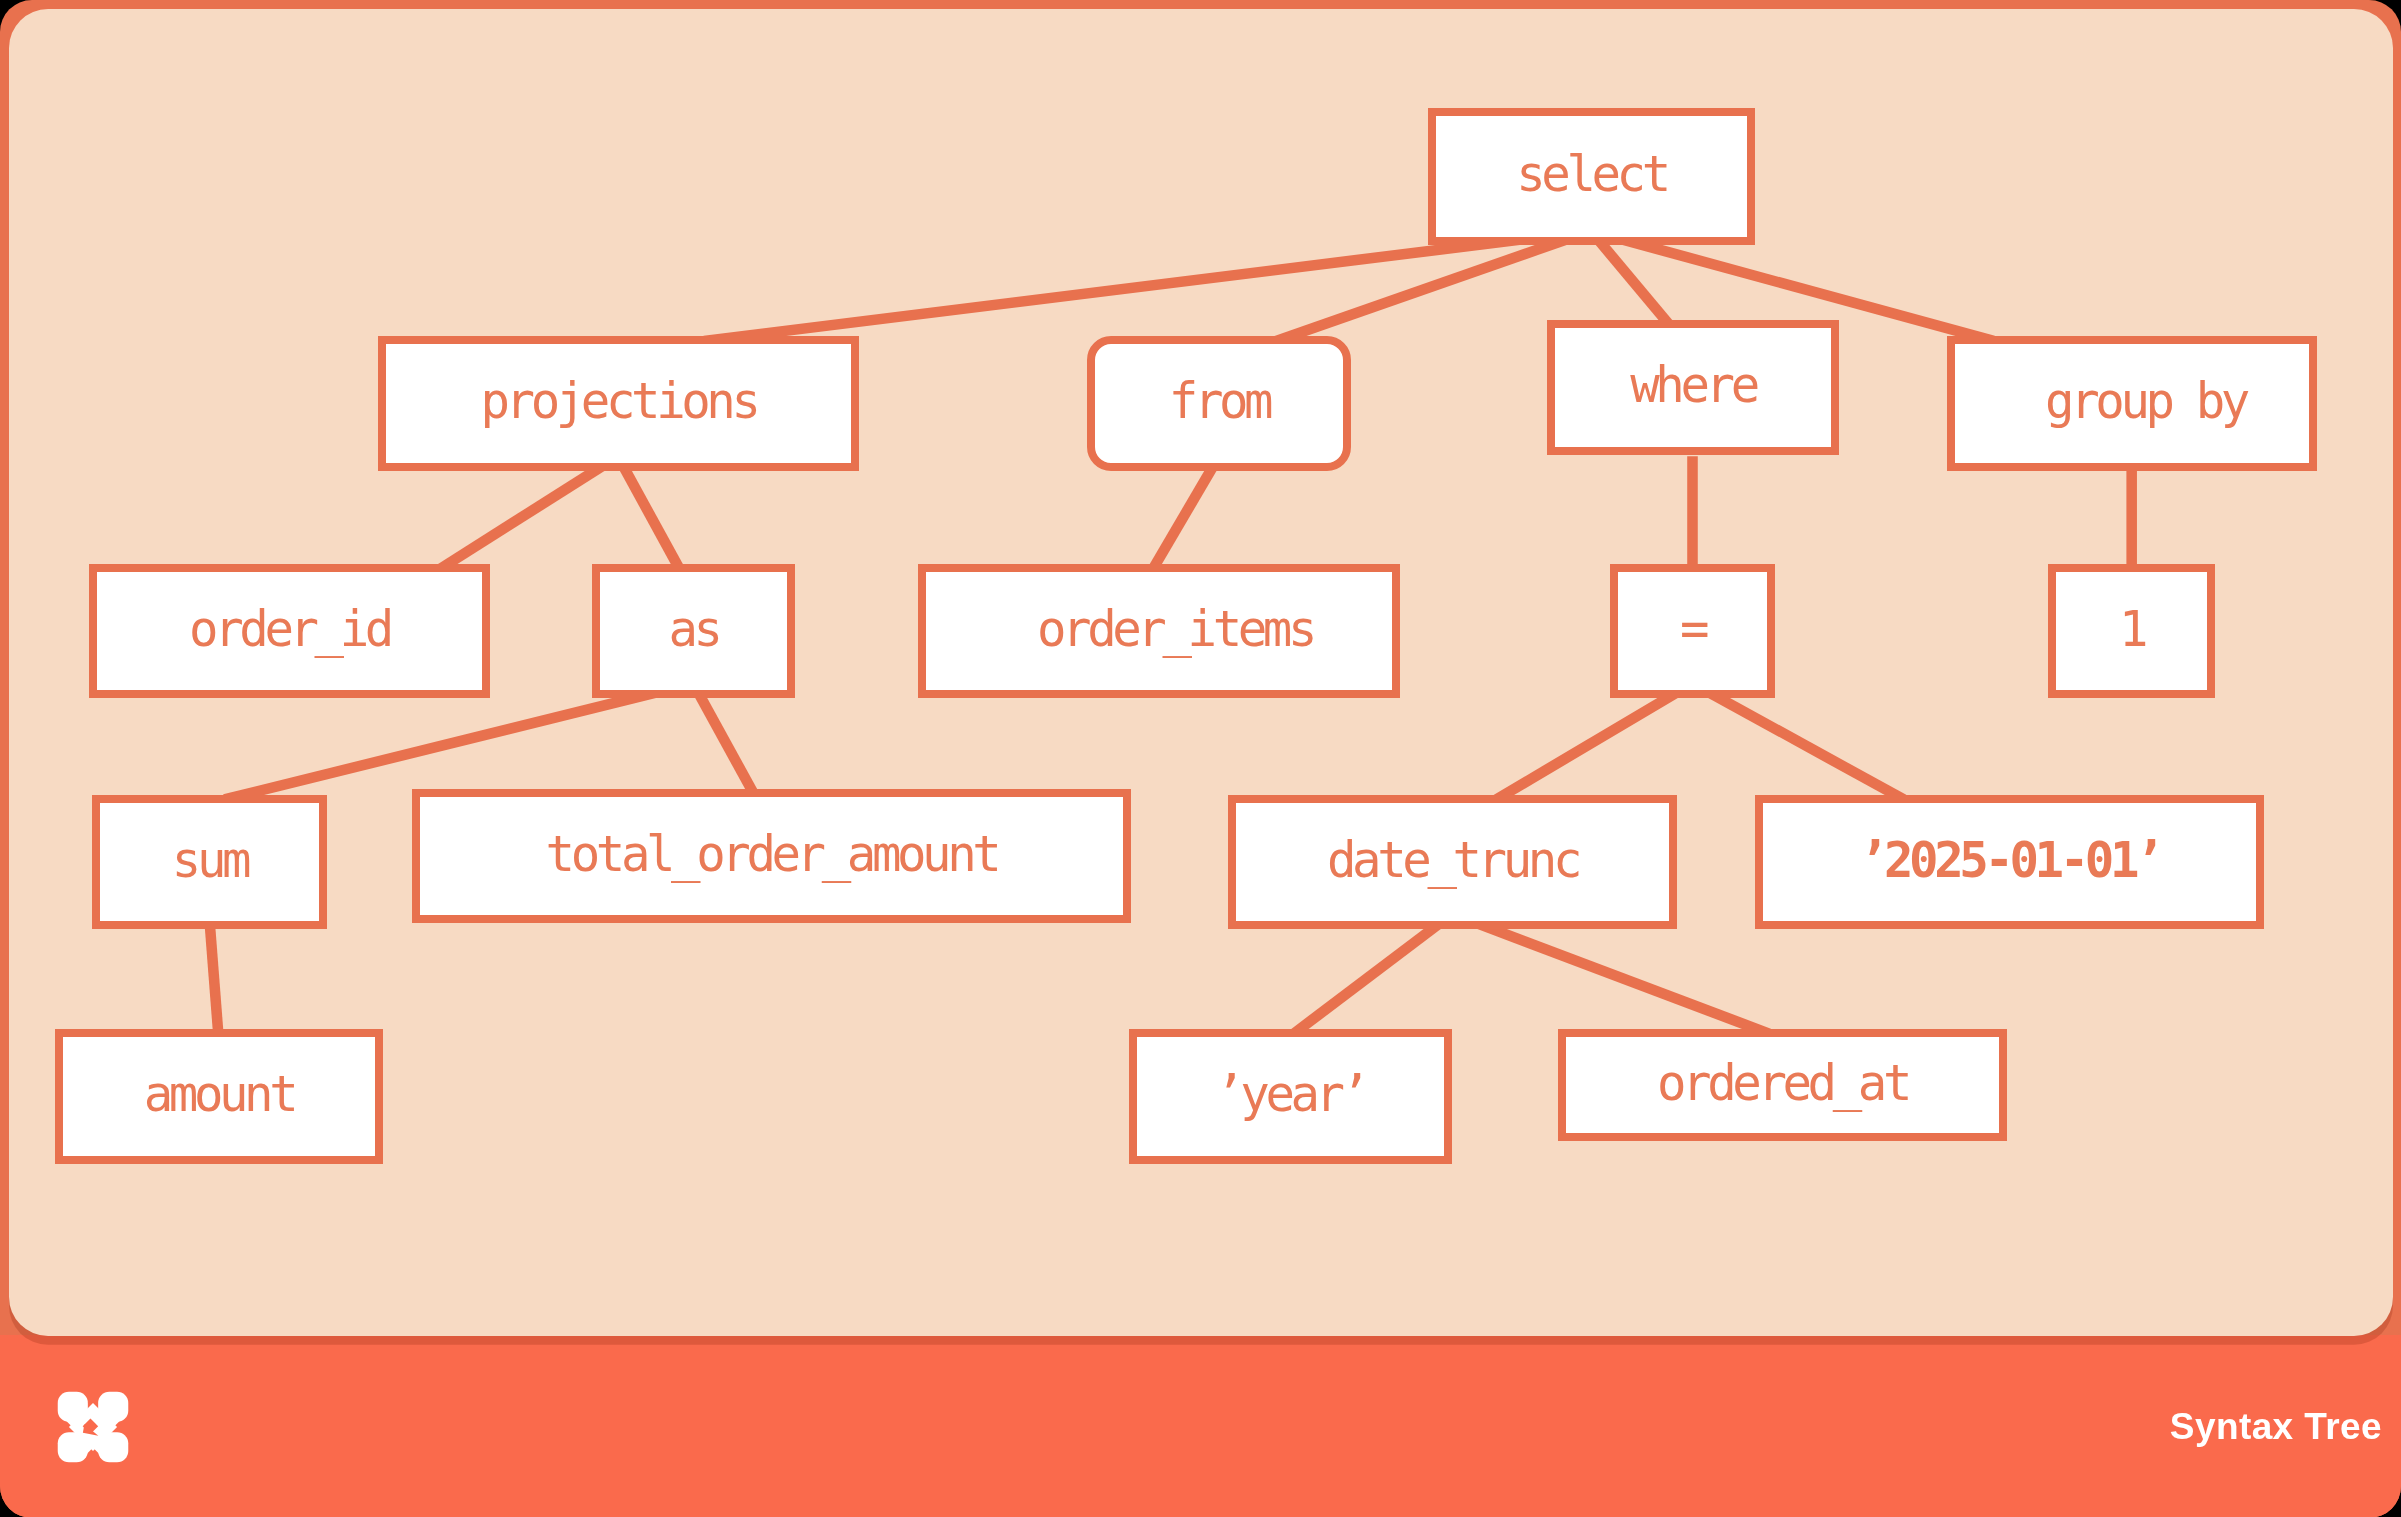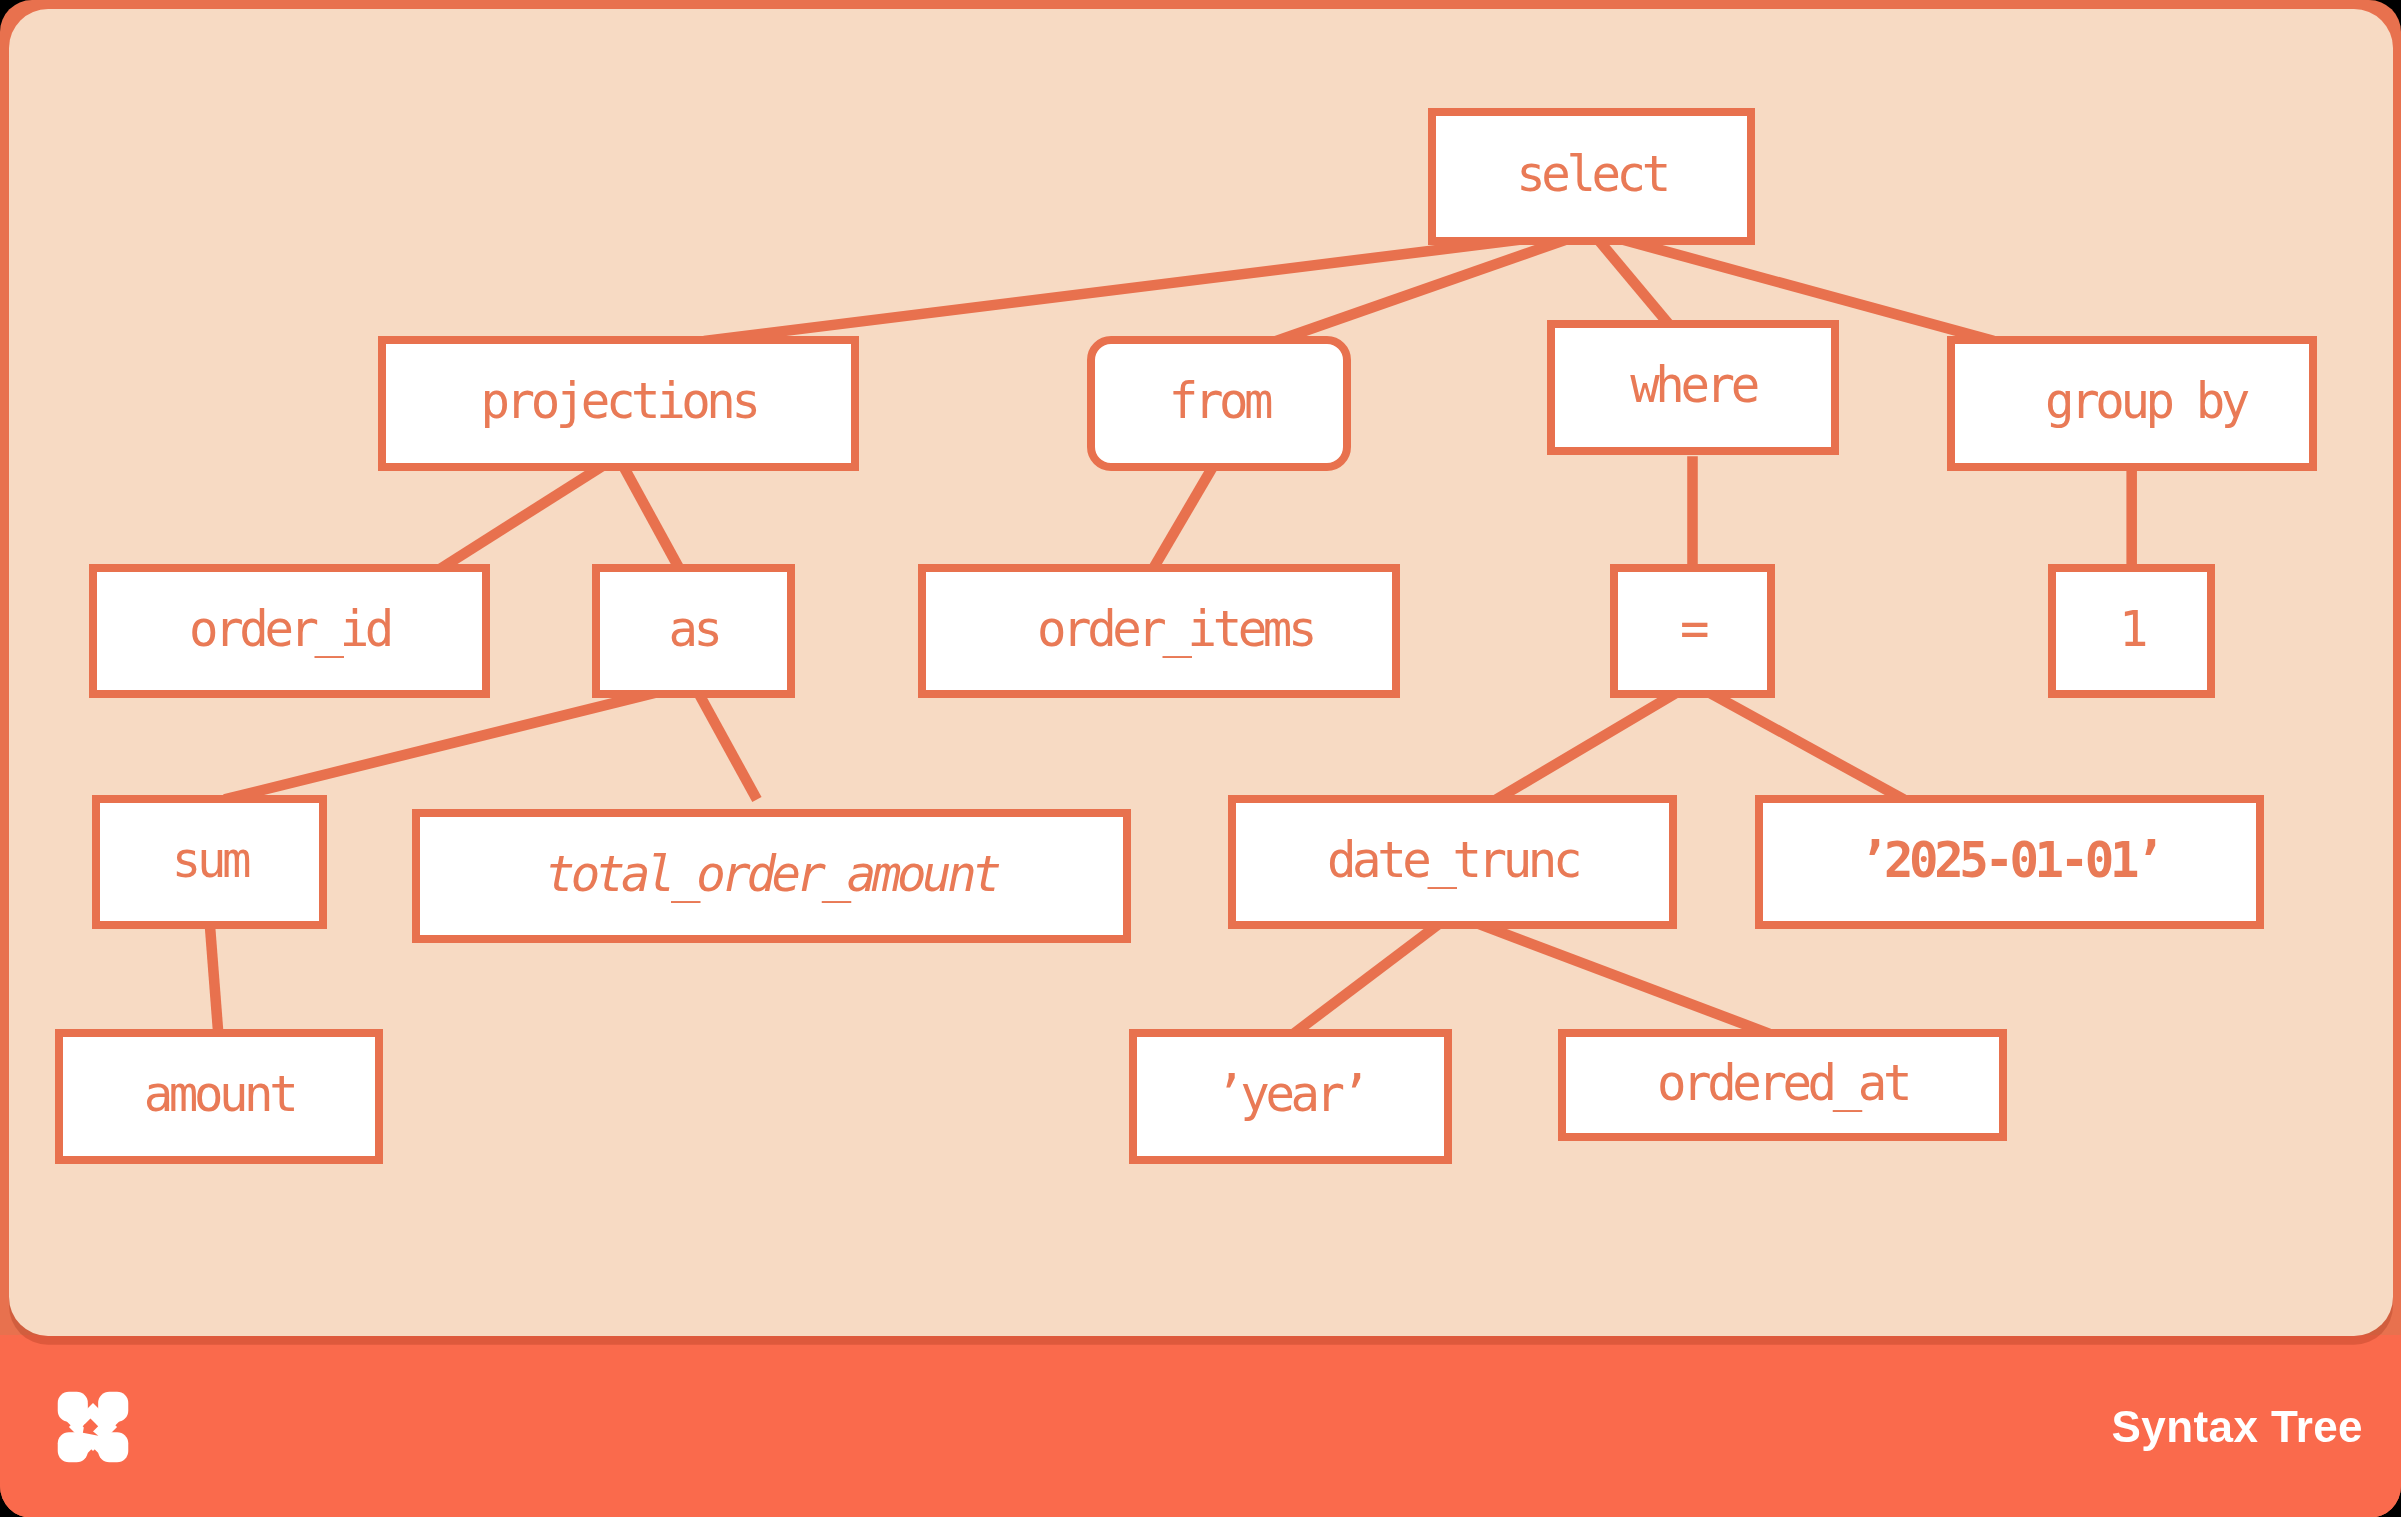--- a/index.html
+++ b/index.html
@@ -44,22 +44,22 @@
     color:var(--node-text);
     font-size:49px;
     letter-spacing:-4.4px;
     white-space:pre;
     transform:translateY(-1.8px);
   }
   .brand{
     color:var(--footer-text);
     font-family:"Liberation Sans", sans-serif;
     font-weight:700;
-    font-size:44px;
-    margin-right:38px;
+    font-size:37px;
+    margin-right:19px;
     letter-spacing:0.4px;
   }
   .logo{
     position:absolute;left:50px;top:1384px;width:86px;height:86px;
   }
 </style>
 </head>
 <body>
 
 <div class="frame"></div>
@@ -113,21 +113,21 @@
     </div>
     <div class="node" style="left: 1610px; top: 556px; width: 165px; height: 134px;">
       <span>=</span>
     </div>
     <div class="node" style="left: 2048px; top: 556px; width: 167px; height: 134px;">
       <span>1</span>
     </div>
     <div class="node" style="left: 92px; top: 787px; width: 235px; height: 134px;">
       <span>sum</span>
     </div>
-    <div class="node" style="left: 412px; top: 801px; width: 719px; height: 134px; font-style: italic;">
+    <div class="node" style="left: 412px; top: 781px; width: 719px; height: 134px;">
       <span>total_order_amount</span>
     </div>
     <div class="node" style="left: 1228px; top: 787px; width: 449px; height: 134px;">
       <span>date_trunc</span>
     </div>
     <div class="node" style="left: 1755px; top: 787px; width: 509px; height: 134px; font-weight: bold;">
       <span>’2025-01-01’</span>
     </div>
     <div class="node" style="left: 55px; top: 1021px; width: 328px; height: 135px;">
       <span>amount</span>

